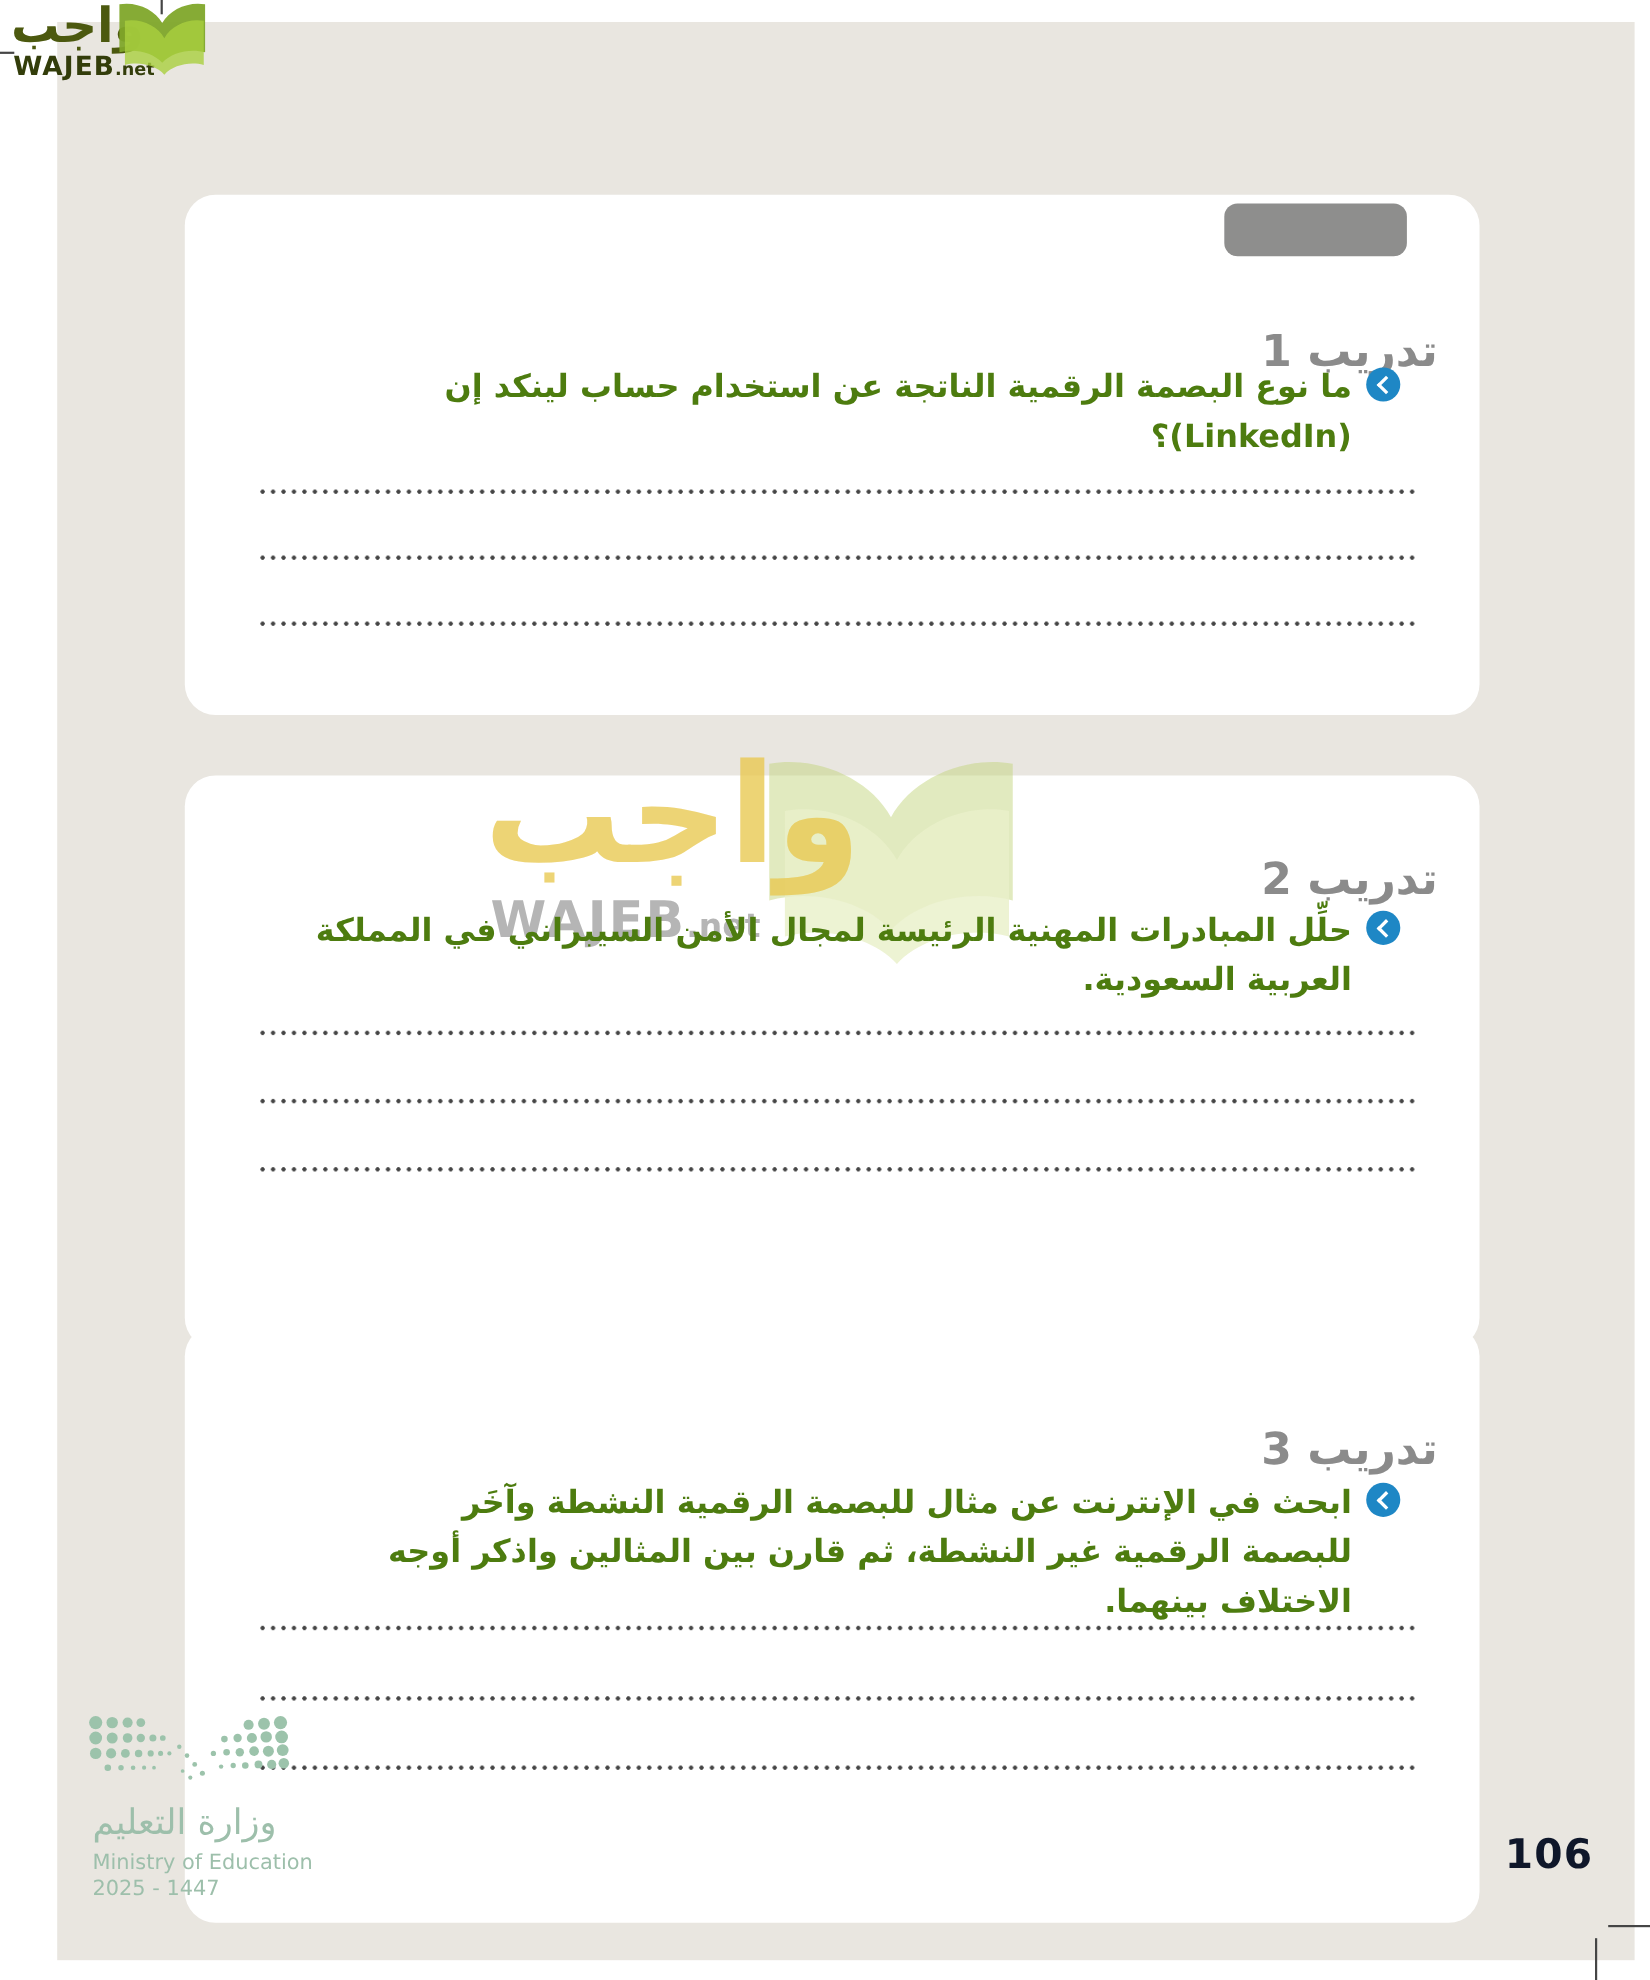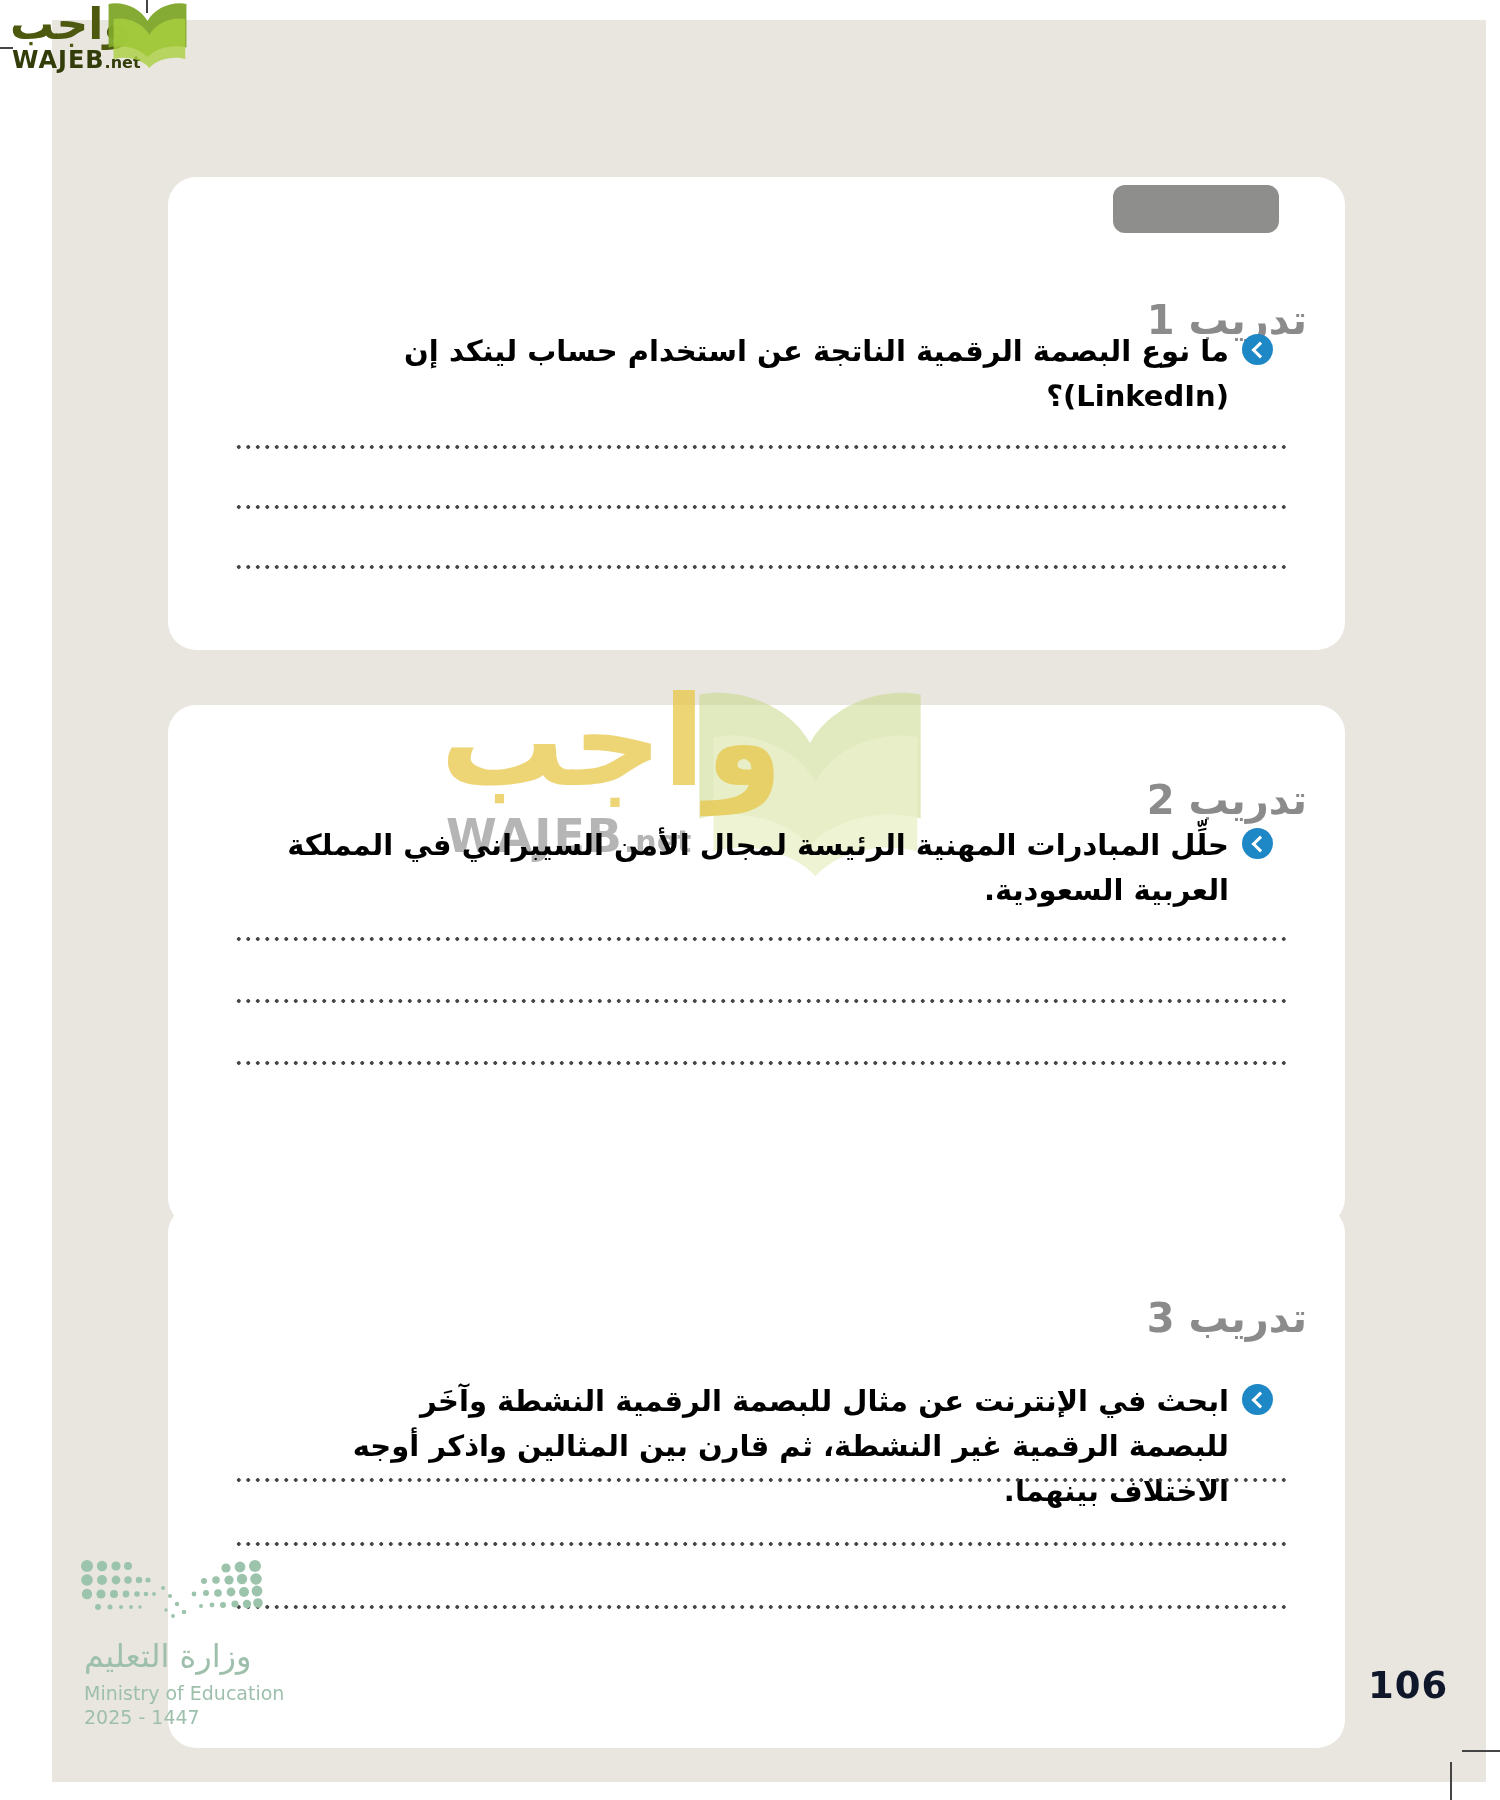--- a/index.html
+++ b/index.html
@@ -52,32 +52,32 @@
   }
   .card-1 .ex-title{top:88px;}
   .card-2 .ex-title{top:40px;}
   .card-3 .ex-title{top:58px;}
   .question-row{
     position:absolute;right:72px;left:90px;z-index:3;
     display:flex;flex-direction:row;direction:rtl;gap:13px;align-items:flex-start;
   }
   .card-1 .question-row{top:152px;}
   .card-2 .question-row{top:118px;}
-  .card-3 .question-row{top:138px;margin-top:36px;}
+  .card-3 .question-row{top:138px;}
   .bullet{
     flex:0 0 auto;width:31px;height:31px;border-radius:50%;
     background:#1e87c5;display:flex;align-items:center;justify-content:center;
     margin-top:5px;
   }
   .bullet .chev{
     width:9px;height:9px;border-left:3.5px solid #fff;border-top:3.5px solid #fff;
     transform:rotate(-45deg);margin-right:-4px;
   }
   .question-text{
-    color:#000000;font-size:29px;font-weight:bold;line-height:1.55;
+    color:#4d7c0f;font-size:29px;font-weight:bold;line-height:1.55;
     text-align:right;direction:rtl;margin:0;
   }
   .card-3 .question-text{max-width:880px;}
   .dotted-line{
     position:absolute;left:66px;right:58px;height:4px;z-index:3;
     background-image:radial-gradient(circle,#454545 1.7px,transparent 2.1px);
     background-size:9.5px 4px;background-repeat:repeat-x;background-position:left center;
   }
   .card-1 .l1{top:268px;} .card-1 .l2{top:328px;} .card-1 .l3{top:388px;}
   .card-2 .l1{top:232px;} .card-2 .l2{top:294px;} .card-2 .l3{top:356px;}

